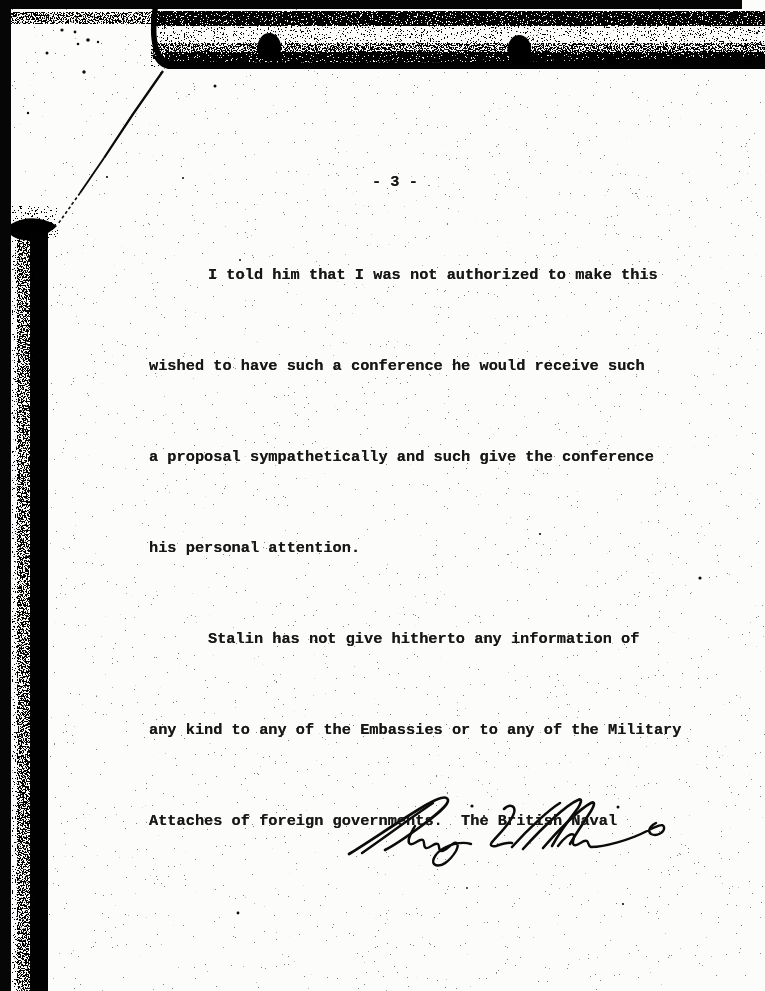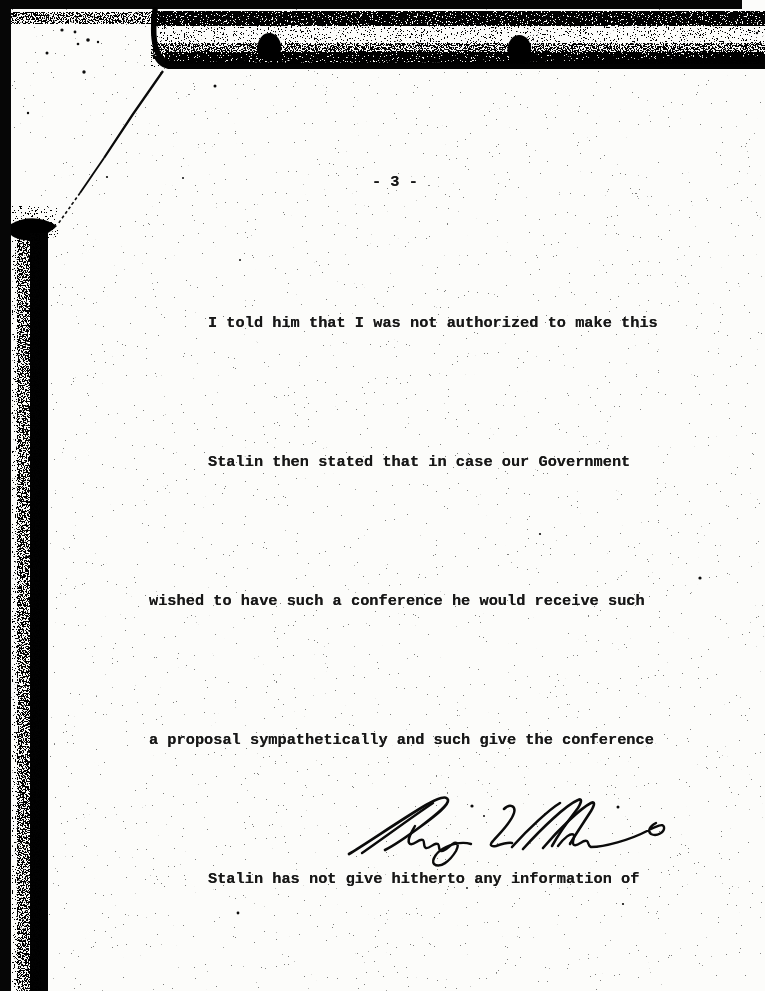--- a/index.html
+++ b/index.html
@@ -8,21 +8,21 @@
     background:#fcfcfa;
     font-family:"Liberation Mono","DejaVu Sans Mono",monospace;
   }
   .scan-layer{position:absolute;left:0;top:0;width:765px;height:991px;z-index:1;}
   .text-col{
     position:absolute;left:149px;top:199px;z-index:2;
     font-size:15.3px;line-height:30.33px;font-weight:700;
     color:#171717;letter-spacing:0;white-space:pre;
     text-shadow:0 0 0.45px rgba(15,15,15,0.75);
   }
-  .ln{height:30.33px;margin-top:48px;}
+  .ln{height:30.33px;}
   .ind{padding-left:59px;}
   .page-num{
     position:absolute;left:372px;top:167px;z-index:2;
     font-size:15.3px;line-height:30.33px;font-weight:700;color:#171717;
     white-space:pre;text-shadow:0 0 0.45px rgba(15,15,15,0.75);
   }
 </style>
 </head>
 <body>
 
@@ -120,24 +120,25 @@
         <circle cx="618" cy="807" r="1.5"></circle>
         <circle cx="484" cy="816" r="1.0"></circle>
       </g>
     </g>
   </svg>
 
   <div class="page-num">- 3 -</div>
 
   <div class="text-col">
     <div class="ln ind">I told him that I was not authorized to make this</div>
-    <div class="ln ind">Stalin then stated that in case our Government</div>
     <div class="ln">wished to have such a conference he would receive such</div>
     <div class="ln">a proposal sympathetically and such give the conference</div>
+    <div class="ln">his personal attention.</div>
     <div class="ln ind">Stalin has not give hitherto any information of</div>
+    <div class="ln">any kind to any of the Embassies or to any of the Military</div>
     <div class="ln">Attaches of foreign governments.  The British Naval</div>
     
     
     
     
     
     
     
     
     

